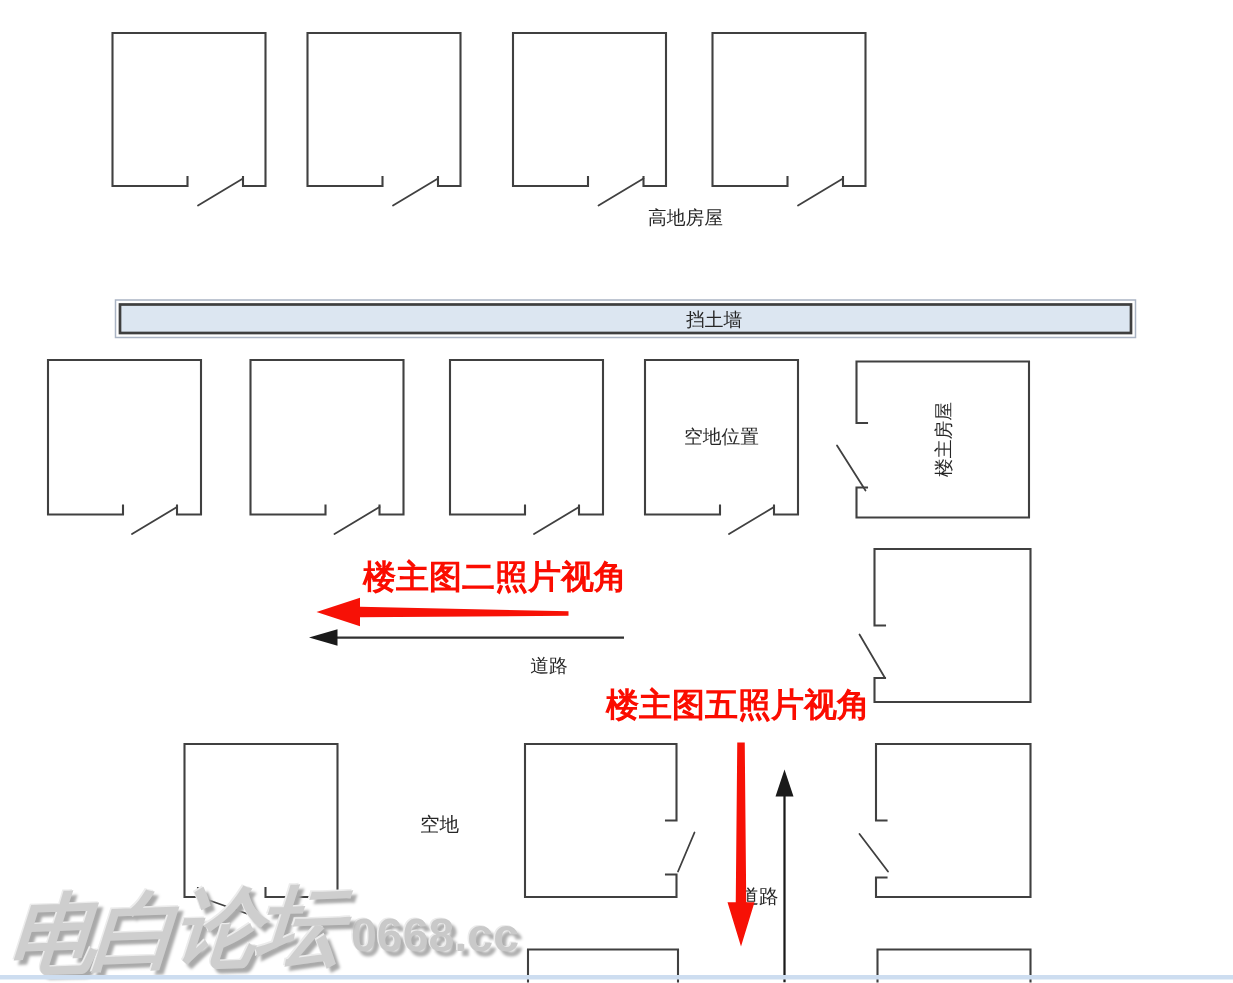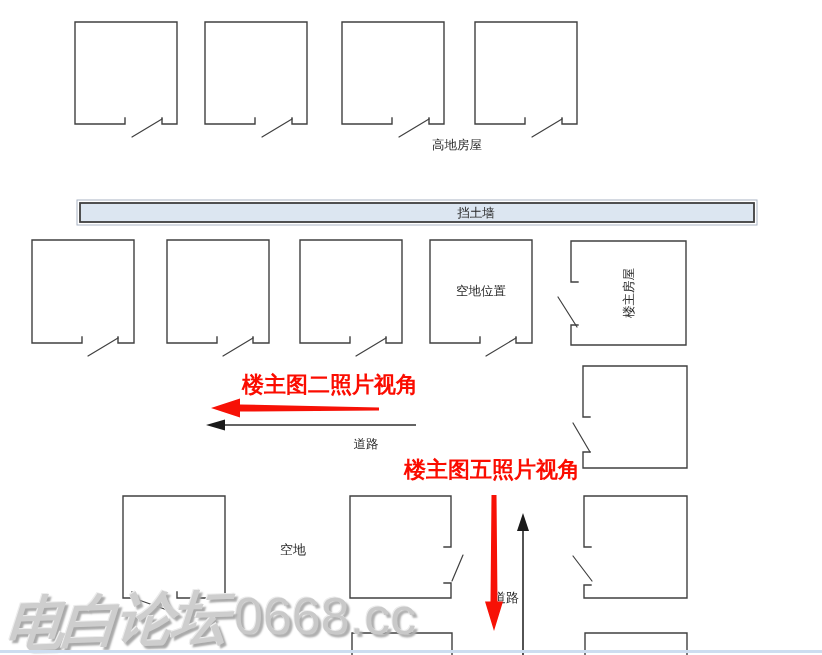--- a/index.html
+++ b/index.html
@@ -17,21 +17,21 @@
     position:absolute;left:6px;top:582px;white-space:nowrap;
     pointer-events:none;
   }
   .wm-cn{
     font-size:58px;font-weight:bold;font-style:italic;
     color:#cecece;letter-spacing:-3px;
     text-shadow:-1px -1px 0 #ececec, 3px 3px 2px #a9a9a9;
     display:inline-block;transform:rotate(-2deg) skewX(-6deg);
   }
   .wm-site{
-    font-size:52px;font-weight:normal;color:#c9c9c9;
+    font-size:31px;font-weight:bold;color:#c9c9c9;
     text-shadow:-1px -1px 0 #ececec, 3px 3px 2px #aeaeae;
     margin-left:8px;vertical-align:6px;
   }
   .bottom-edge{
     position:absolute;left:0;top:650px;width:822px;height:3px;
     background:#cdddf0;
   }
 </style>
 </head>
 <body>

